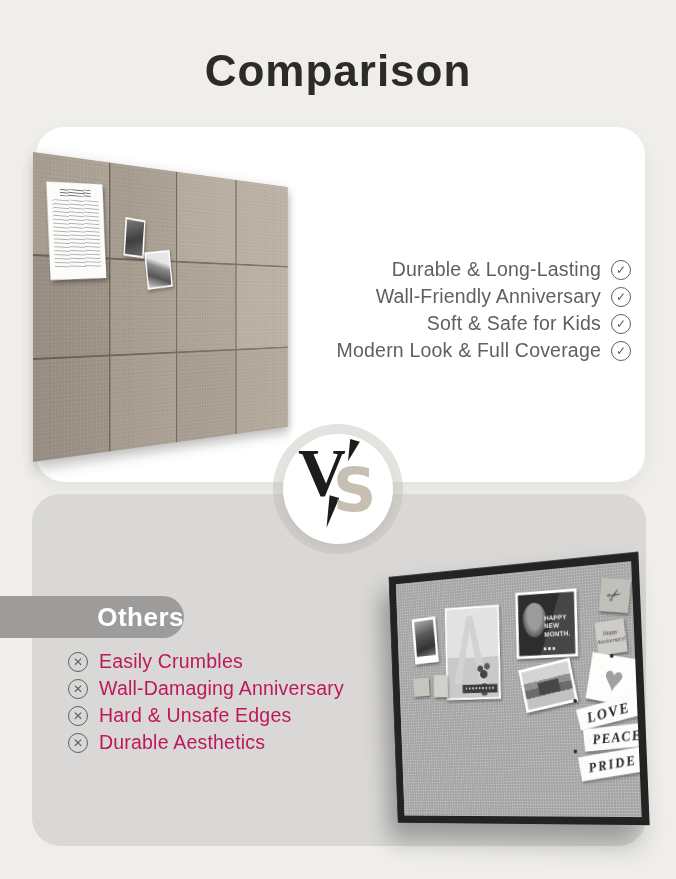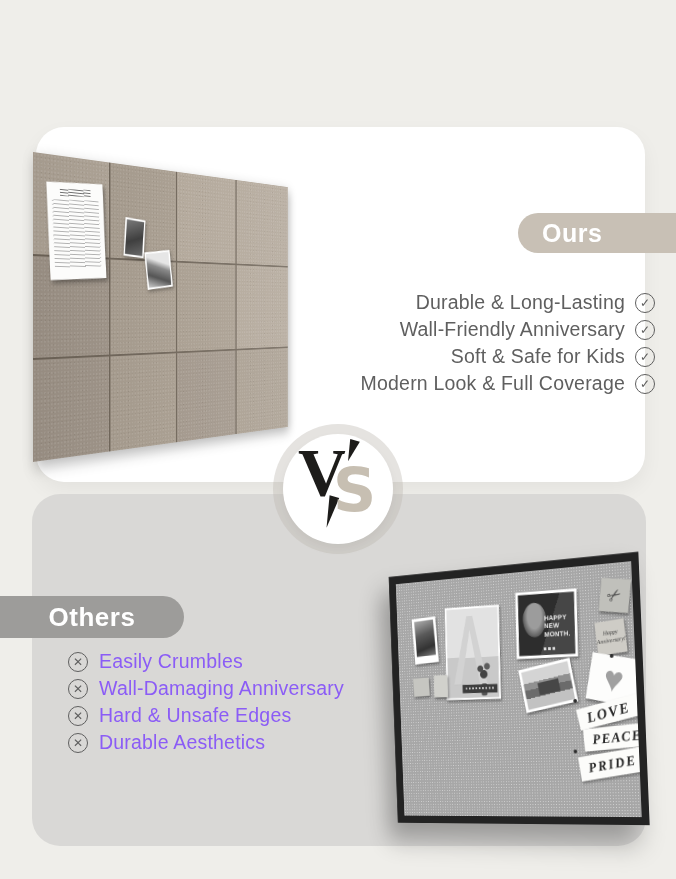--- a/index.html
+++ b/index.html
@@ -79,22 +79,22 @@
 
   
   .ours-pill {
     position:absolute; left:518px; top:213px; width:158px; height:40px;
     background:#c8c0b5; border-radius:20px 0 0 20px;
     display:flex; align-items:center; padding-left:24px; z-index:3;
   }
   .ours-pill .pill-label { color:#ffffff; font-size:25px; font-weight:600; letter-spacing:0.5px; }
 
   .ours-list {
-    position:absolute; right:21px; top:259px;
-    display:flex; flex-direction:column; gap:6px; align-items:flex-end; z-index:3;margin-top:33px;
+    position:absolute; right:45px; top:259px;
+    display:flex; flex-direction:column; gap:6px; align-items:flex-end; z-index:3;
   }
   .check-row { display:flex; align-items:center; gap:10px; height:21px; }
   .check-row .row-label { font-size:19.5px; color:#5f5f5f; letter-spacing:0.2px; white-space:nowrap; }
   .circle-icon {
     width:20px; height:20px; border:1.6px solid #5f5f5f; border-radius:50%;
     display:flex; align-items:center; justify-content:center;
     font-size:12px; line-height:1; color:#5f5f5f; flex:0 0 auto;
   }
 
   
@@ -126,30 +126,30 @@
   .vs-s {
     position:absolute; left:50px; top:26px; z-index:4;
     font-family:"DejaVu Sans", sans-serif; font-weight:700;
     font-size:60px; line-height:1; color:#c7bfb2;
   }
 
   
   .others-pill {
     position:absolute; left:0; top:596px; width:184px; height:42px;
     background:#9d9c9a; border-radius:0 21px 21px 0;
-    display:flex; align-items:center; justify-content:center; z-index:3;
+    display:flex; align-items:center; justify-content:flex-end; z-index:3;
   }
   .others-pill .pill-label { color:#ffffff; font-size:26px; font-weight:600; letter-spacing:0.5px; }
 
   .others-list {
     position:absolute; left:68px; top:651px;
     display:flex; flex-direction:column; gap:6px; align-items:flex-start; z-index:3;
   }
   .cross-row { display:flex; align-items:center; gap:11px; height:21px; }
-  .cross-row .row-label { font-size:19.5px; color:#8b5cf6; letter-spacing:0.2px; white-space:nowrap; }
+  .cross-row .row-label { font-size:19.5px; color:#be185d; letter-spacing:0.2px; white-space:nowrap; }
 
   
   .cork-board {
     position:absolute; left:350px; top:551px; width:294px; height:274px;
     transform-origin:right center;
     transform:perspective(800px) rotateY(-18deg) rotate(-2.5deg);
     background:#232323; padding:8px;
     border-top:1px solid #4a4a4a; border-left:1px solid #393939;
     box-shadow:-12px 18px 26px rgba(0,0,0,0.30);
     z-index:2;
@@ -218,20 +218,21 @@
   .pin-dot { position:absolute; width:4px; height:4px; background:#2c2c2c; border-radius:50%; }
   .pin-love  { left:208px; top:136px; }
   .pin-pride { left:206px; top:188px; }
   .pin-heart { left:250px; top:92px; }
 </style>
 </head>
 <body>
 
 <div class="canvas">
 
+  <div class="page-title">Comparison</div>
 
   <div class="card-ours"></div>
 
   <div class="felt-wall">
     <div class="felt-grid">
       <div class="tile t-light"></div>
       <div class="tile"></div>
       <div class="tile t-light"></div>
       <div class="tile t-light"></div>
       <div class="tile t-dark"></div>
@@ -249,23 +250,20 @@
       <div class="paper-lines"></div>
     </div>
     <div class="photo-bw photo-1">
         <div class="img"></div>
       </div>
     <div class="photo-bw photo-2">
         <div class="img"></div>
       </div>
   </div>
 
-  <div class="ours-pill">
-    <span class="pill-label">Ours</span>
-  </div>
 
   <div class="ours-list">
     <div class="check-row">
       <span class="row-label">Durable &amp; Long-Lasting</span>
       <span class="circle-icon">✓</span>
     </div>
     <div class="check-row">
       <span class="row-label">Wall-Friendly Anniversary</span>
       <span class="circle-icon">✓</span>
     </div>

